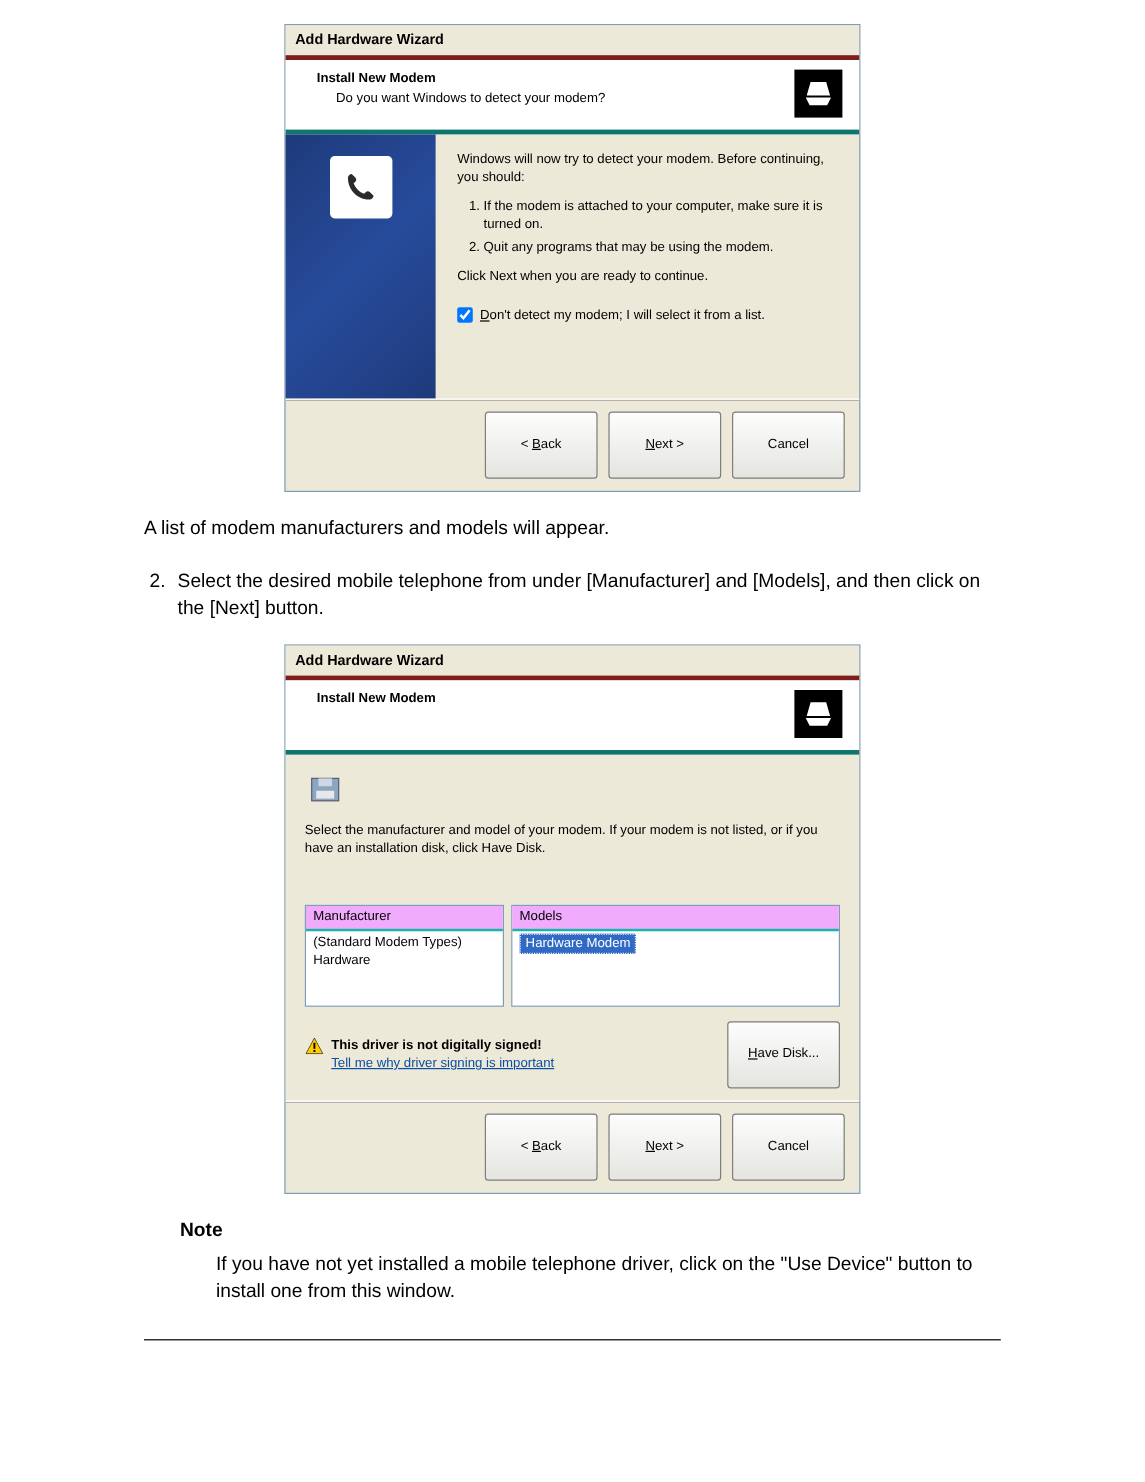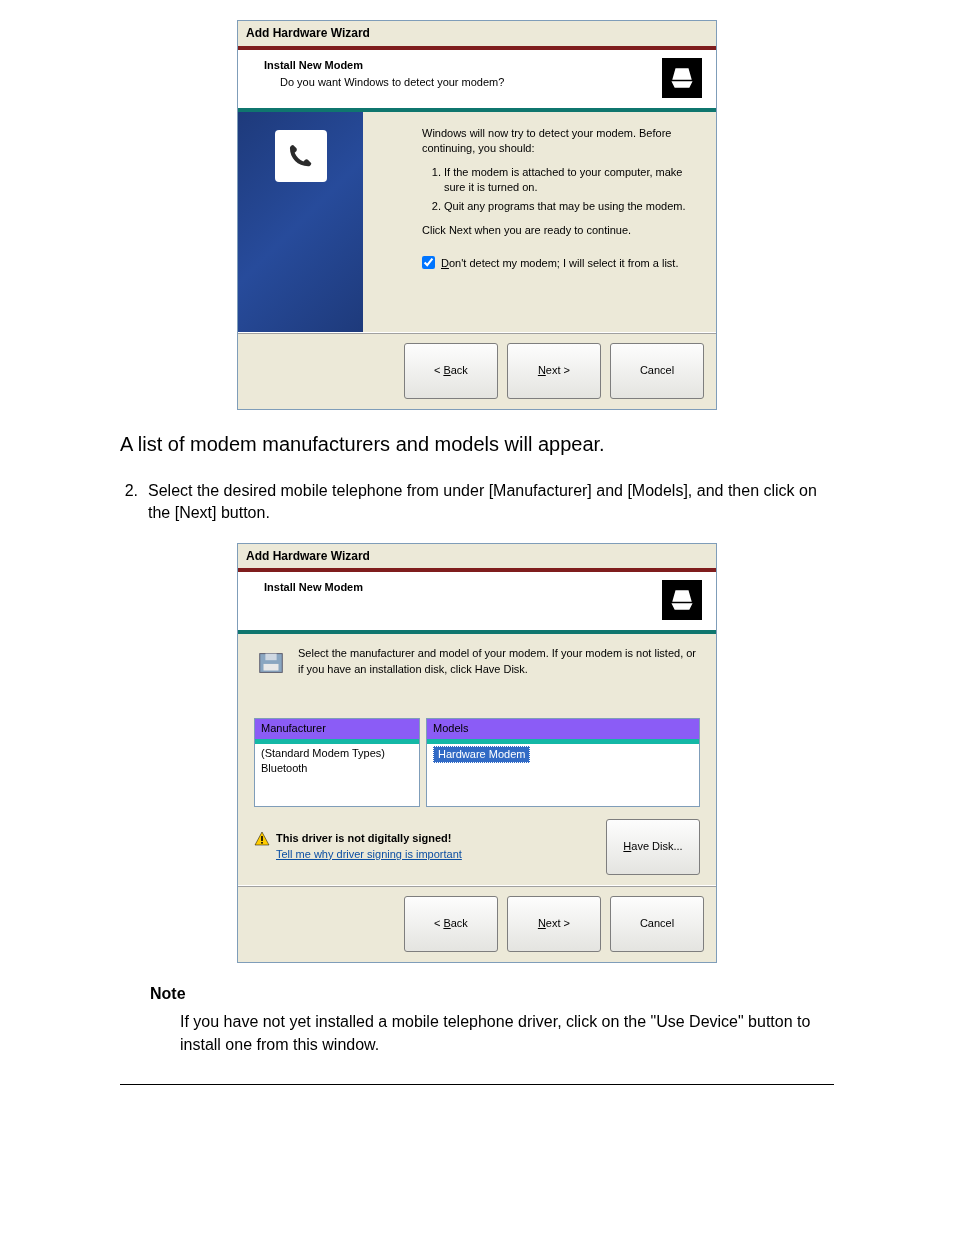--- a/index.html
+++ b/index.html
@@ -58,21 +58,20 @@
     display: flex;
     align-items: center;
     justify-content: center;
     flex: 0 0 auto;
     margin-left: 8px;
   }
   .wiz-header-icon svg { width: 26px; height: 26px; }
   .wiz-body {
     display: flex;
     min-height: 220px;
-    gap: 41px;
   }
   .wiz-side {
     width: 125px;
     background: linear-gradient(135deg,#1e3a7b 0%,#274b9b 50%,#1e3a7b 100%);
     display:flex;align-items:flex-start;justify-content:center;
     padding-top:18px;
   }
   .wiz-side .phone {
     width:52px;height:52px;background:#fff;border-radius:4px;
     display:flex;align-items:center;justify-content:center;
@@ -111,40 +110,41 @@
   .wiz2-body {
     background:#ece9d8;
     padding: 12px 16px 10px 16px;
     font-size:11px;
   }
   .wiz2-intro {
     display:flex;
     gap:10px;
     align-items:flex-start;
     margin-bottom:38px;
+    flex-direction:column;
   }
   .wiz2-intro .ic {
     width:34px;height:34px;flex:0 0 auto;
     display:flex;align-items:center;justify-content:center;
   }
   .lists {
     display:flex;
     gap:6px;
     margin-bottom:12px;
   }
   .col {
     border:1px solid #7f9db9;
     background:#fff;
     font-size:11px;
   }
   .col.c1 { width:164px; }
   .col.c2 { flex:1; }
   .col .hdr {
-    background:#8b5cf6;
-    border-bottom:5px solid #14b8a6;
+    background:#f0abfc;
+    border-bottom:2px solid #14b8a6;
     padding:2px 6px;
     font-size:11px;
   }
   .col .body {
     height:58px;
     padding:2px 6px;
     overflow:auto;
   }
   .col .sel {
     background:#316ac5;
@@ -162,21 +162,21 @@
   .warnrow .w {
     display:flex;
     align-items:flex-start;
     gap:6px;
     font-size:11px;
   }
   .warnrow .w .tri {
     width:16px;height:16px;flex:0 0 auto;
   }
   .link { color:#0b4ea2; text-decoration:underline; cursor:pointer; }
-  .doc-text { margin: 18px 60px 22px 60px; font-size:20px; font-family:Arial,Helvetica,sans-serif; }
+  .doc-text { margin: 18px 60px 22px 60px; font-size:16px; font-family:Arial,Helvetica,sans-serif; }
   .step { display:flex; align-items:flex-start; gap:10px; margin: 0 60px 18px 60px; }
   .step .num { width:18px; text-align:right; }
   .step .txt { flex:1; font-weight:400; }
   .note-h { font-weight:700; margin: 18px 0 6px 90px; }
   .note-p { margin: 0 60px 0 120px; }
   hr { border:none; border-top:1px solid #000; margin:28px 60px 0 60px; }
   .und { text-decoration: underline; }
 </style>
 </head>
 <body>
@@ -250,21 +250,21 @@
             <rect x="8" y="17" width="16" height="7" fill="#e8e8e8"></rect>
           </svg>
       </div>
       <div>Select the manufacturer and model of your modem. If your modem is not listed, or if you have an installation disk, click Have Disk.</div>
     </div>
     <div class="lists">
       <div class="col c1">
         <div class="hdr">Manufacturer</div>
         <div class="body">
           <div>(Standard Modem Types)</div>
-          <div>Bluetooth</div>
+          <div>Hardware</div>
         </div>
       </div>
       <div class="col c2">
         <div class="hdr">Models</div>
         <div class="body">
           <span class="sel">Hardware Modem</span>
         </div>
       </div>
     </div>
     <div class="warnrow">

